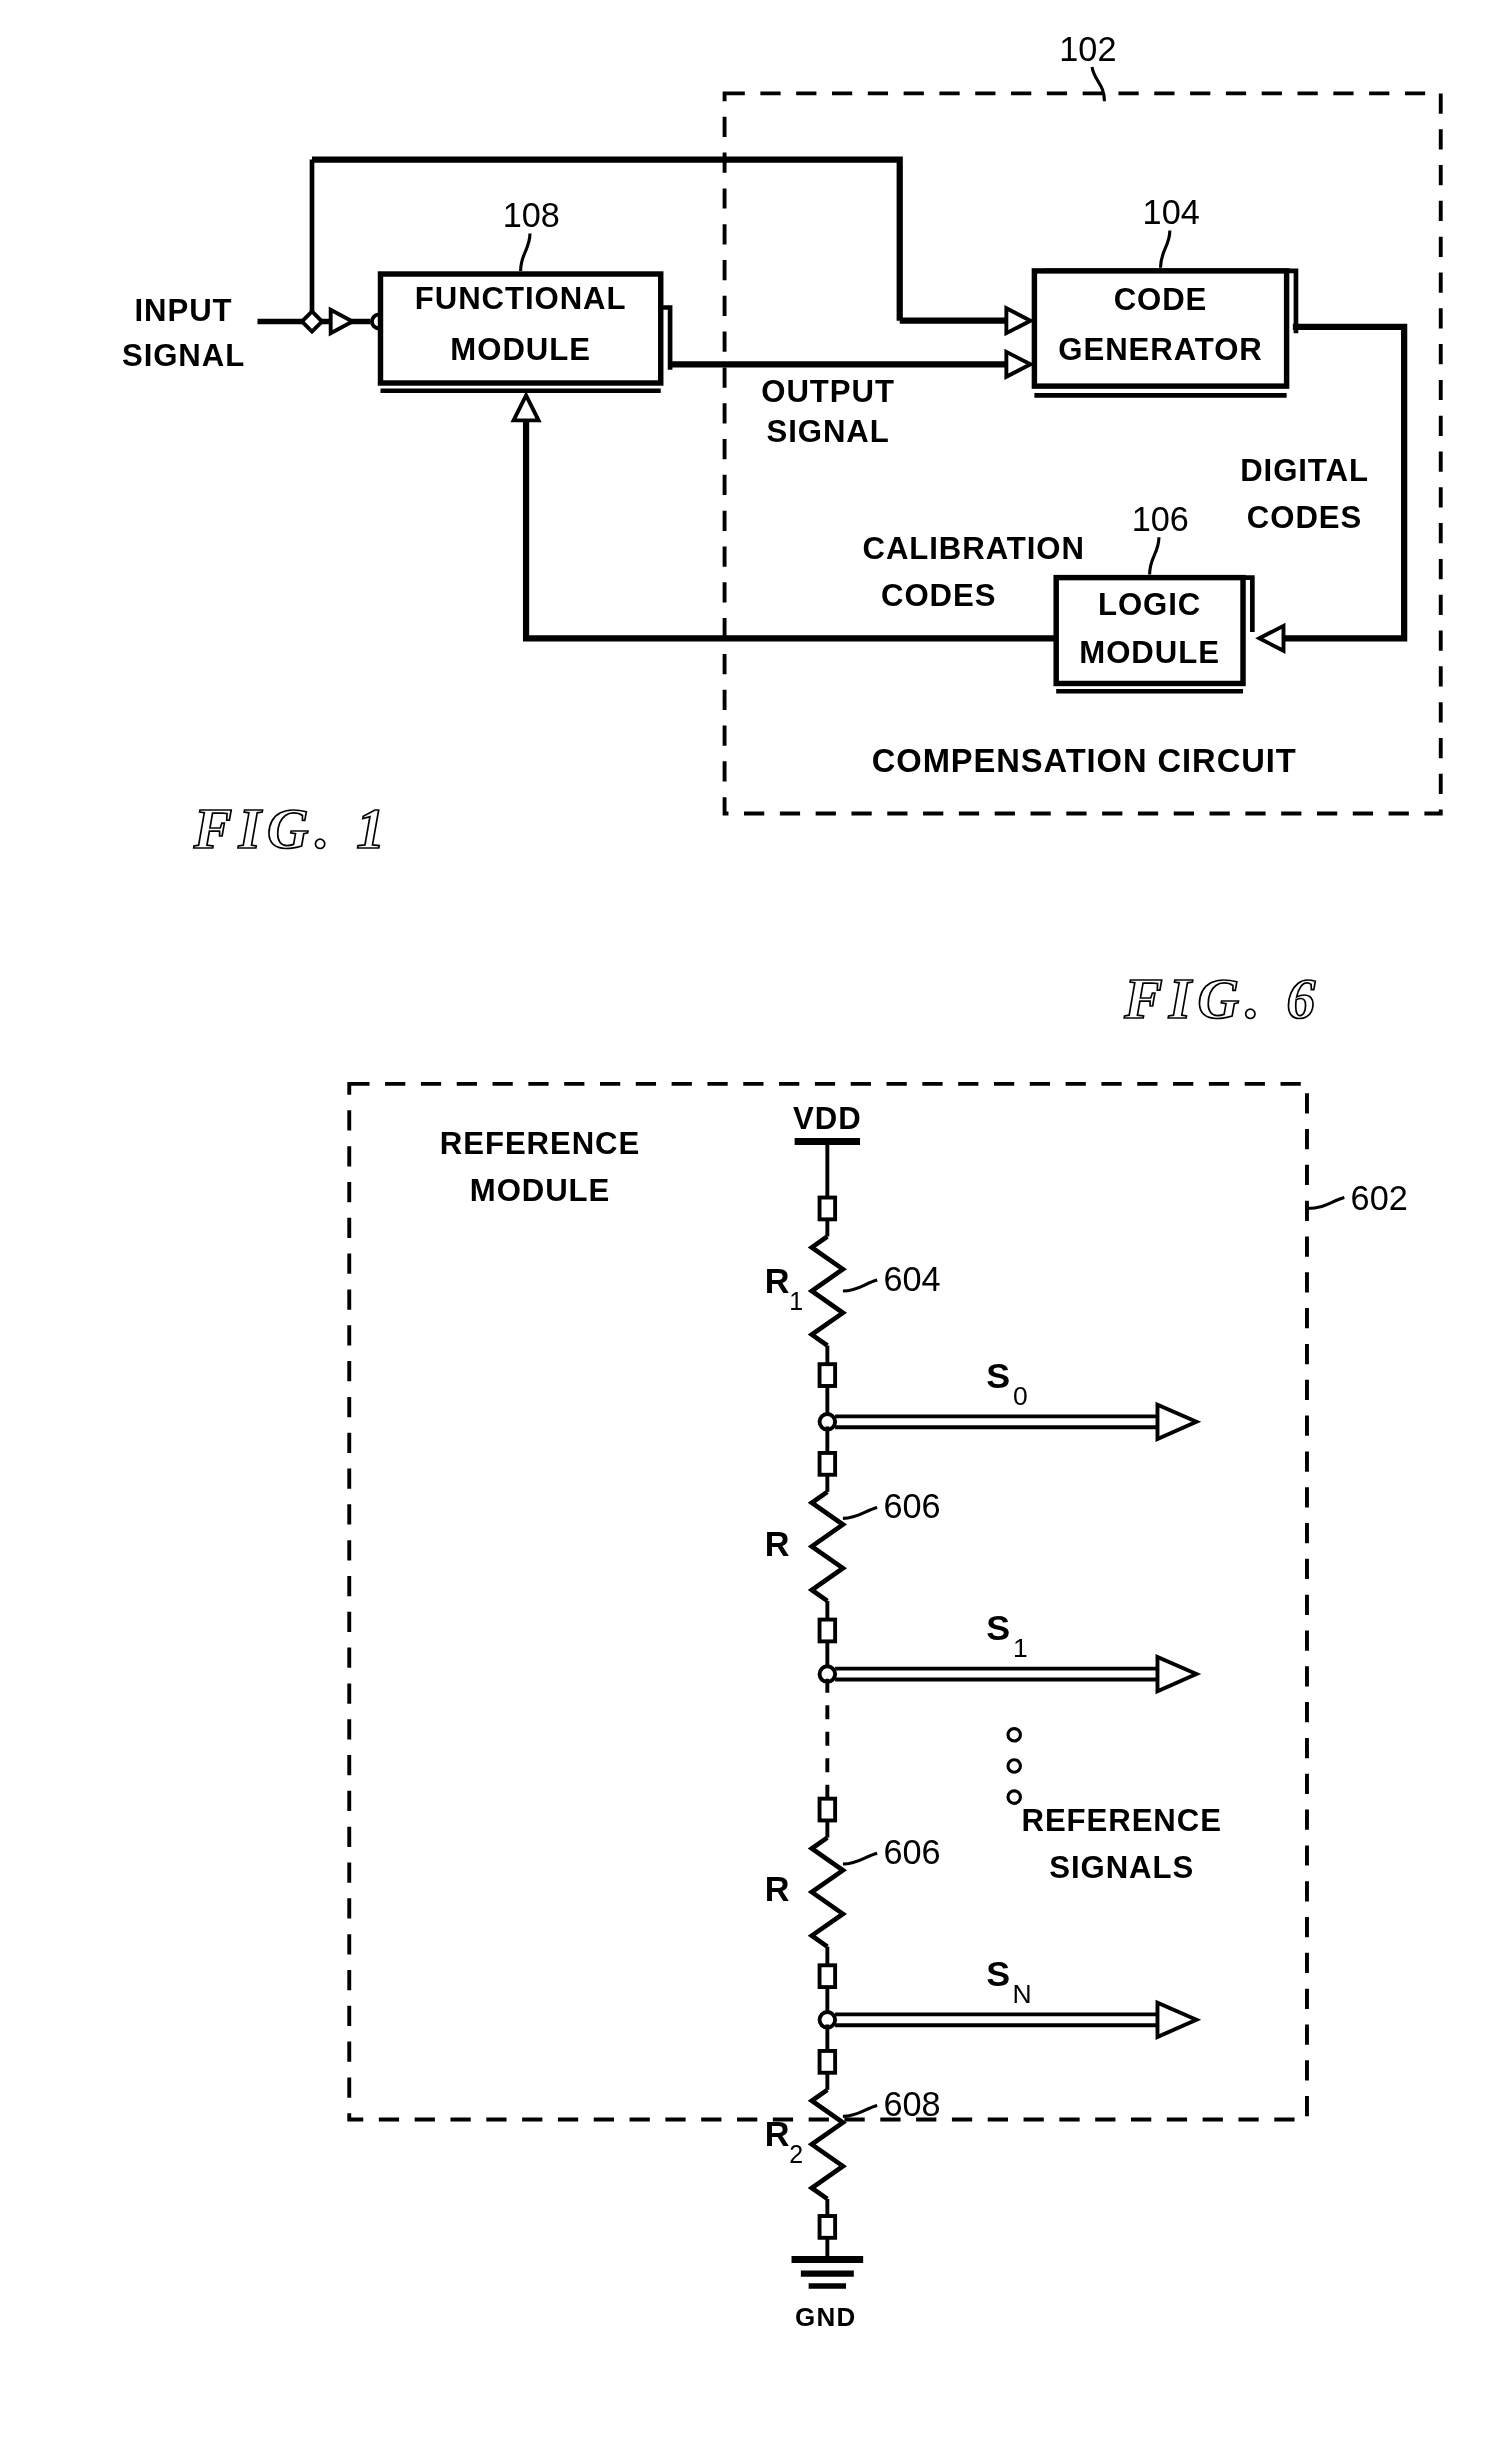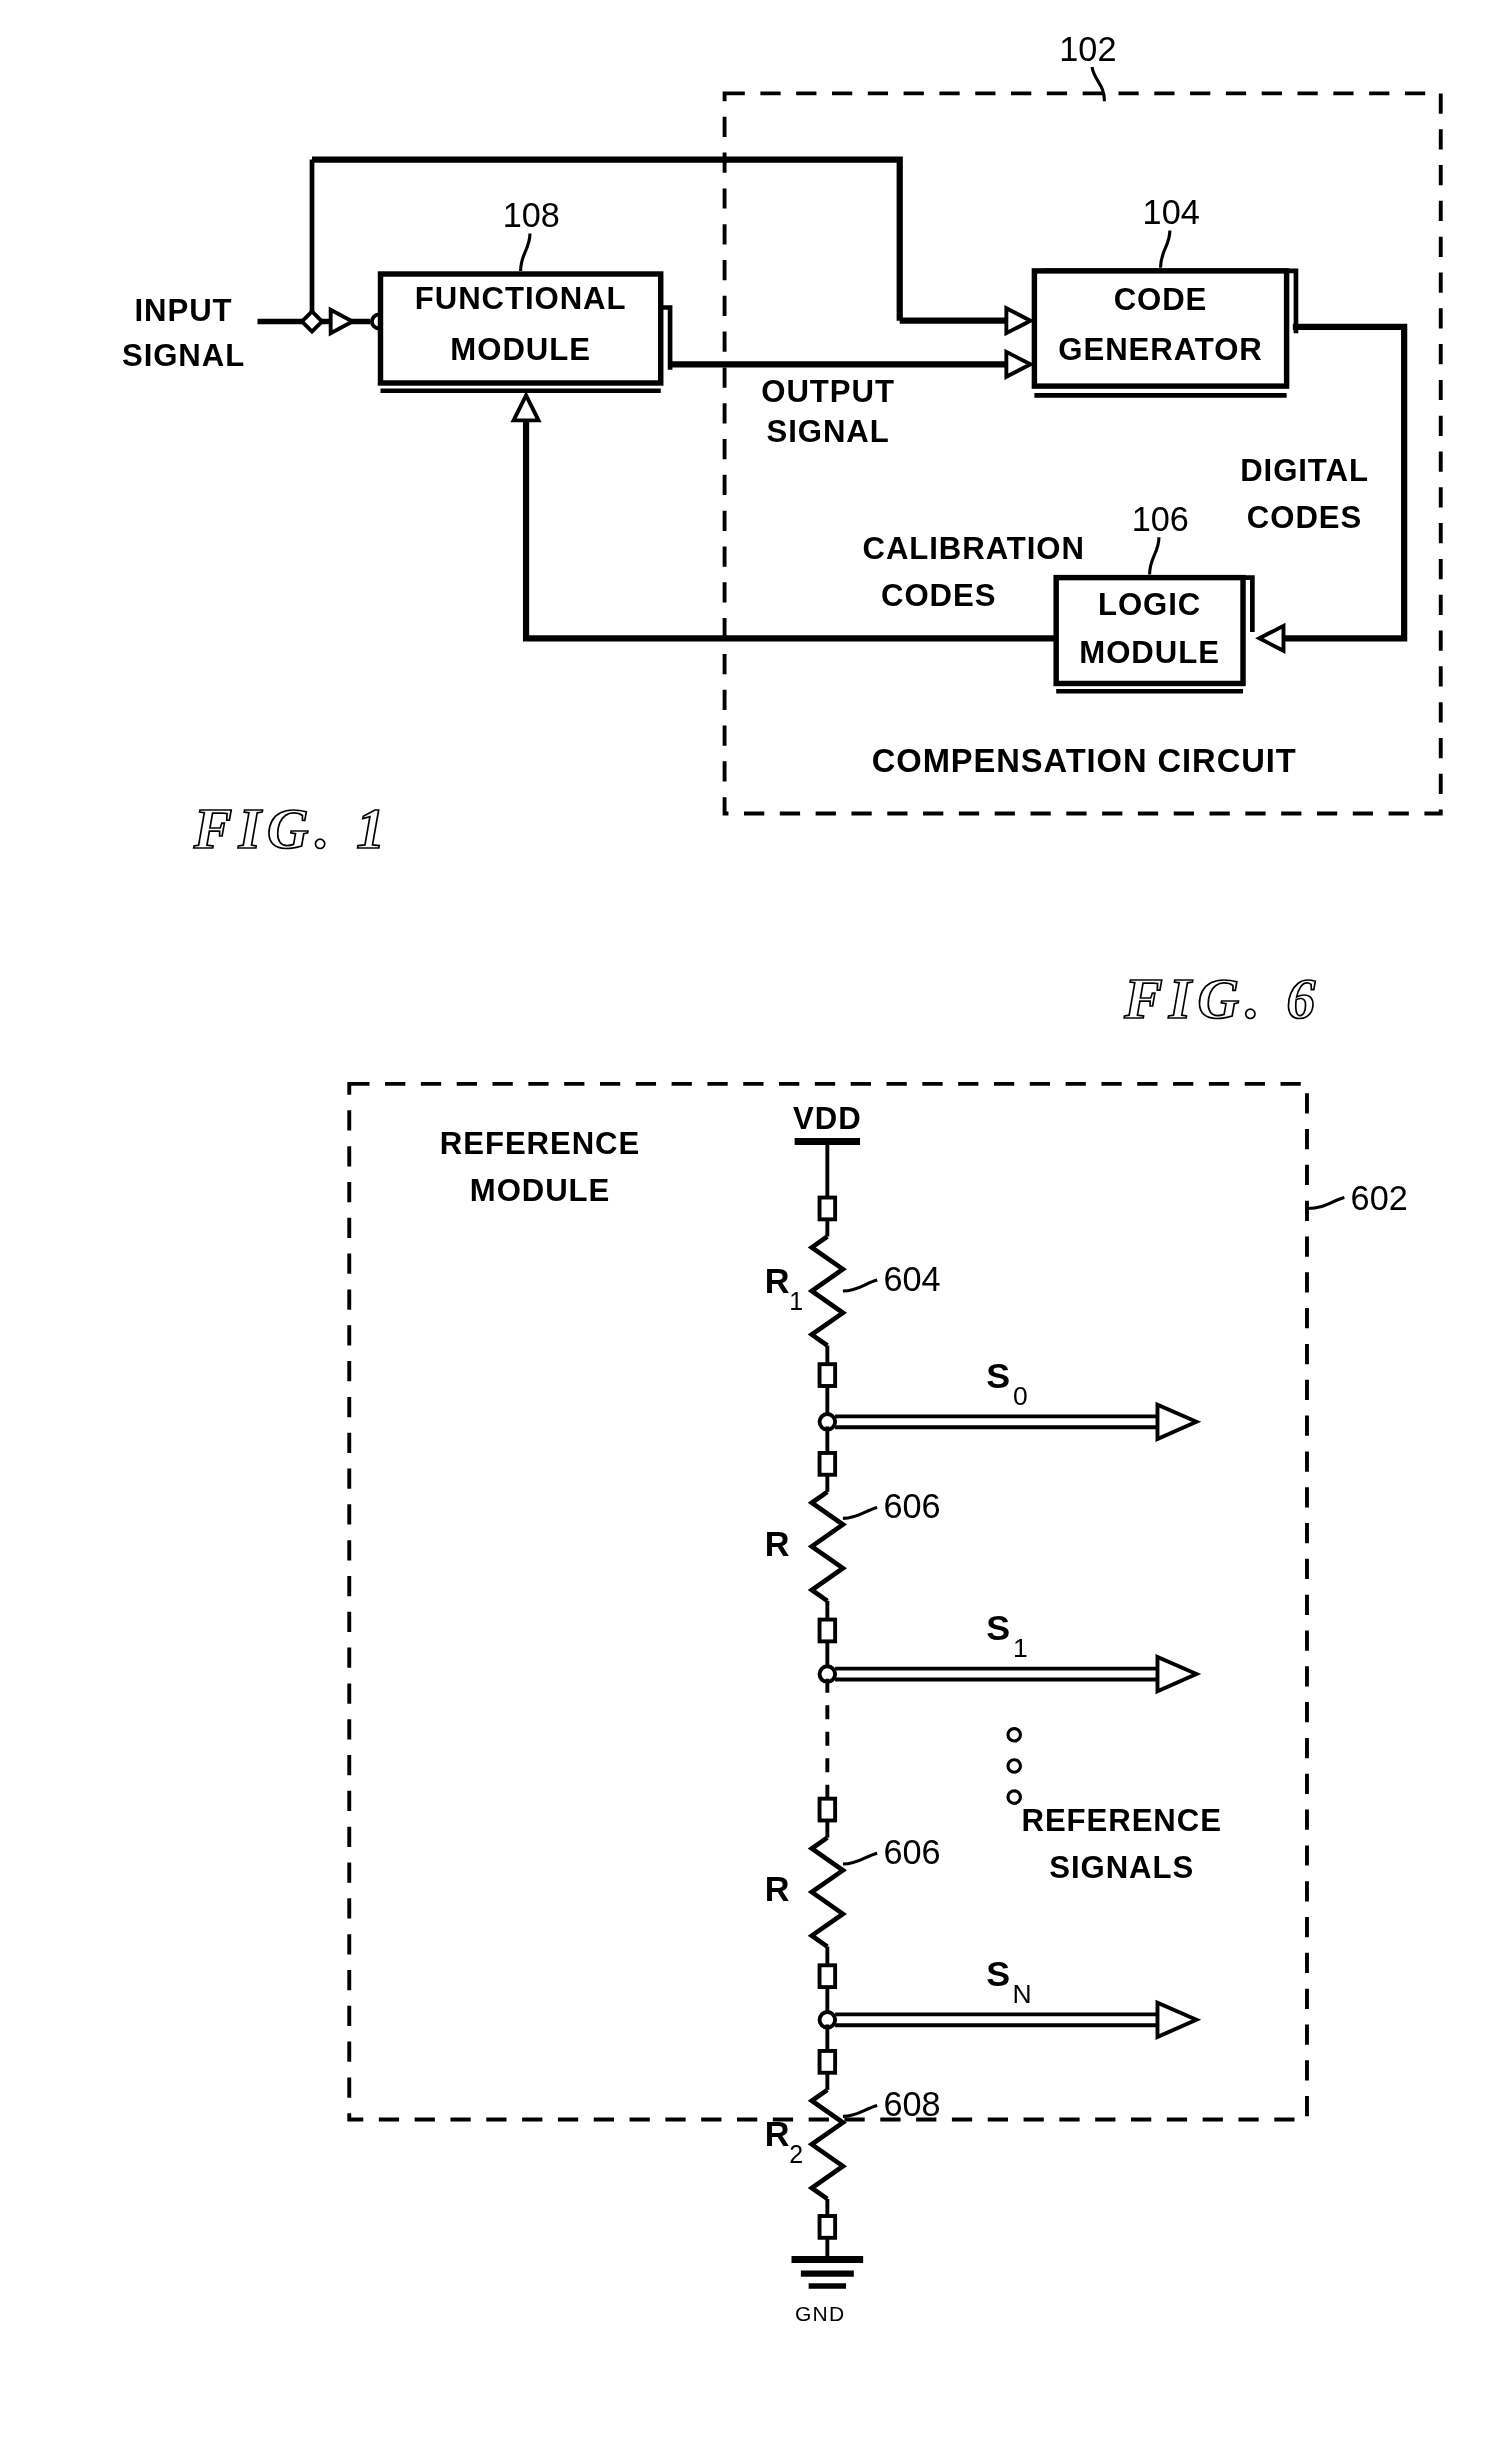--- a/index.html
+++ b/index.html
@@ -222,17 +222,17 @@
     <path d="M1042,1664 L1042,1686" stroke="#000" stroke-width="5" fill="none"></path>
     <rect x="1032" y="1686" width="20" height="28" fill="#fff" stroke="#000" stroke-width="5"></rect>
     <path d="M1042,1714 L1042,1742" stroke="#000" stroke-width="5" fill="none"></path>
 
     <path d="M996,1742 L1088,1742" stroke="#000" stroke-width="9" fill="none"></path>
     <path d="M1008,1760 L1076,1760" stroke="#000" stroke-width="8" fill="none"></path>
     <path d="M1018,1776 L1066,1776" stroke="#000" stroke-width="7" fill="none"></path>
   </svg>
 
   <div style="position:absolute; left:0; top:2302px; width:1509px; text-align:left;">
-    <span class="lbl" style="position:absolute; left:779px; font-size:21px; font-weight:400; letter-spacing:1.2px;">GND</span>
+    <span class="lbl" style="position:absolute; left:779px; font-size:26px; font-weight:700; letter-spacing:1.2px;">GND</span>
   </div>
 
 </div>
 
 
 </body></html>

